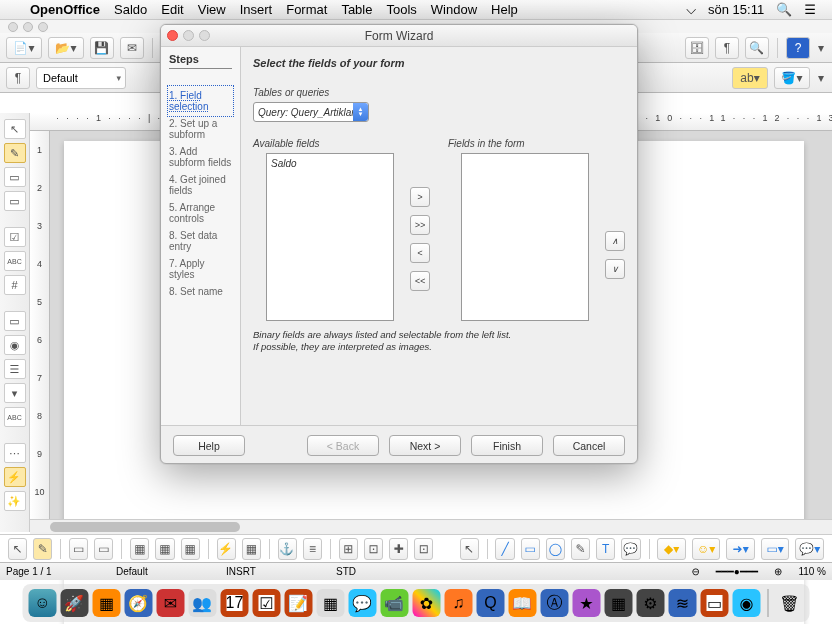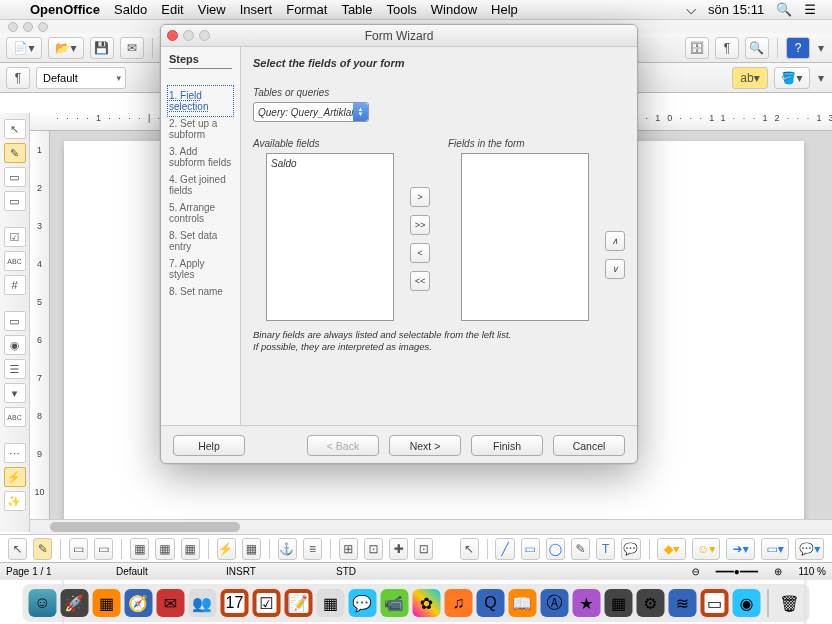--- a/index.html
+++ b/index.html
@@ -41,21 +41,21 @@
 .hscroll { position: absolute; left: 30px; right: 0; bottom: 90px; height: 15px; background: #f0f0f0; border-top: 1px solid #ccc; }
 .hscroll .thumb { position: absolute; left: 20px; width: 190px; top: 2px; bottom: 2px; background: #c0c0c0; border-radius: 6px; }
 
 .statusbar { position: absolute; left: 0; right: 0; bottom: 44px; height: 18px; background: linear-gradient(#f4f4f4,#e4e4e4); border-top: 1px solid #bbb; display: flex; align-items: center; font-size: 10px; padding: 0 6px; gap: 40px; }
 .statusbar .cell { min-width: 70px; }
 .statusbar .right { margin-left: auto; display: flex; gap: 16px; }
 
 
 .dock { position: absolute; left: 50%; transform: translateX(-50%); bottom: 2px; height: 38px; background: rgba(220,220,220,.6); border-radius: 8px; display: flex; align-items: center; gap: 4px; padding: 0 6px; }
 .dockicon { width: 28px; height: 28px; border-radius: 6px; display: flex; align-items: center; justify-content: center; font-size: 16px; }
-.dc1{background:linear-gradient(#5ab,#279);} .dc2{background:#444;} .dc3{background:#f80;} .dc4{background:#36b;} .dc5{background:#c33;} .dc6{background:#ddd;} .dc7{background:#fff;border:4px solid #c2410c;} .dc8{background:#29c3ff;} .dc9{background:#6c3;} .dc10{background:linear-gradient(45deg,#f0c,#fc0,#0cf);}
+.dc1{background:linear-gradient(#5ab,#279);} .dc2{background:#444;} .dc3{background:#f80;} .dc4{background:#36b;} .dc5{background:#c33;} .dc6{background:#ddd;} .dc7{background:#fff;border:6px solid #c2410c;} .dc8{background:#29c3ff;} .dc9{background:#6c3;} .dc10{background:linear-gradient(45deg,#f0c,#fc0,#0cf);}
 
 
 .modal { position: absolute; left: 160px; top: 24px; width: 478px; height: 440px; background: #efefef; border: 1px solid #aaa; border-radius: 6px; box-shadow: 0 12px 40px rgba(0,0,0,.35),0 0 0 1px rgba(0,0,0,.05); overflow: hidden; }
 .modaltitle { height: 22px; background: linear-gradient(#f8f8f8,#e4e4e4); display: flex; align-items: center; justify-content: center; font-size: 12px; color: #444; position: relative; border-bottom: 1px solid #ccc; text-align: center; }
 .modaltitle .mtl { position: absolute; left: 6px; display: flex; gap: 5px; }
 .mclose { width: 11px; height: 11px; border-radius: 50%; background: #ff5f56; border: 1px solid #e0443e; }
 .mmin { width: 11px; height: 11px; border-radius: 50%; background: #ddd; border: 1px solid #bbb; }
 .modalbody { display: flex; height: 378px; }
 .steps { width: 138px; border-right: 1px solid #ccc; background: #f6f6f6; padding: 6px 8px; font-size: 10px; color: #666; }
 .stepshdr { font-weight: 700; border-bottom: 1px solid #888; padding-bottom: 3px; margin-bottom: 18px; font-size: 11px; color: #333; }

